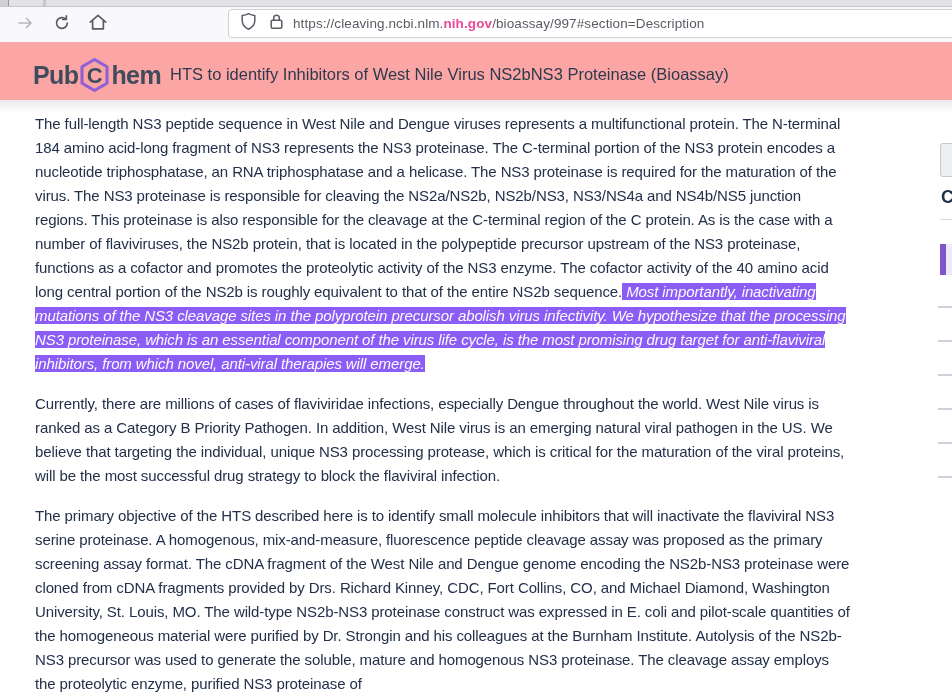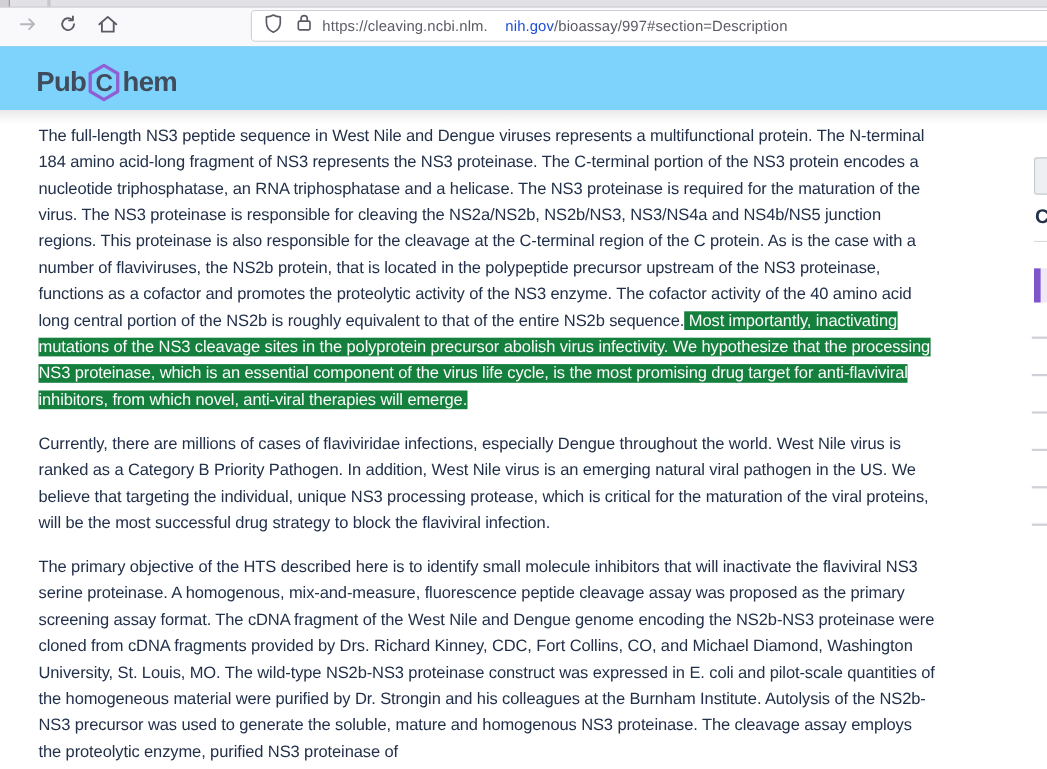--- a/index.html
+++ b/index.html
@@ -17,31 +17,31 @@
   .btn-forward{left:11px;}
   .btn-reload{left:48px;}
   .btn-home{left:84px;}
   .urlbar{
     position:absolute;left:228px;right:-24px;top:2px;height:29px;box-sizing:border-box;
     background:#ffffff;border:1px solid #d0d0d7;border-radius:4px;
     display:flex;align-items:center;padding-left:11px;
   }
   .urlbar .sep{width:12px;}
   .url-text{font-size:13.5px;color:#5b5b66;white-space:nowrap;margin-left:9px;letter-spacing:0.1px;}
-  .url-text .domain{color:#1d4ed8;font-weight:400;margin-left:16px;}
+  .url-text .domain{color:#ec4899;font-weight:700;}
   
-  .header{position:absolute;top:42px;left:0;right:0;height:58px;background:#7dd3fc;}
+  .header{position:absolute;top:42px;left:0;right:0;height:58px;background:#fca5a5;}
   .logo{position:absolute;left:33px;top:15px;display:flex;align-items:center;font-weight:700;font-size:25px;color:#404c5c;letter-spacing:-0.6px;}
   .logo .hex{margin:0 1px;display:block;}
   .page-title{position:absolute;left:170px;top:23px;font-size:16.5px;color:#2c3a4d;white-space:nowrap;}
   .header-shadow{position:absolute;top:100px;left:0;right:0;height:13px;background:linear-gradient(#e9e9ec,#ffffff);}
   
   .content{position:absolute;top:112px;left:35px;width:818px;font-size:15px;line-height:24px;color:#22304a;letter-spacing:-0.1px;}
   .content p{margin:0 0 16px 0;}
-  .highlight{background:#15803d;color:#fcfcfc;}
+  .highlight{background:#8b5cf6;color:#fcfcfc;font-style:italic;}
   
   .side-btn{position:absolute;left:940px;top:143px;width:34px;height:32px;background:#edeff3;border:1px solid #c5c8d0;border-radius:3px;}
   .side-heading{position:absolute;left:941px;top:187px;font-size:18px;font-weight:700;color:#22304a;white-space:nowrap;}
   .side-divider{position:absolute;left:940px;top:219px;width:14px;height:1px;background:#d8d8dd;}
   .side-selected{position:absolute;left:940px;top:244px;width:14px;height:31px;box-sizing:border-box;background:#eee9f8;border-left:6px solid #7e55cb;}
   .side-dash{position:absolute;left:938px;width:14px;height:2px;background:#cfd0d8;}
   .dash1{top:306px}.dash2{top:340px}.dash3{top:374px}.dash4{top:408px}.dash5{top:442px}.dash6{top:476px}
 </style>
 </head>
 <body>
@@ -94,20 +94,21 @@
 
 <div class="header">
   <div class="logo">
     <span>Pub</span>
     <svg class="hex" width="31" height="36" viewBox="0 0 31 36">
       <polygon points="15.5,2.5 28,9.8 28,26.2 15.5,33.5 3,26.2 3,9.8" fill="none" stroke="#8f5fd6" stroke-width="3" stroke-linejoin="round"></polygon>
       <text x="15.5" y="25.5" text-anchor="middle" font-size="22" font-weight="bold" fill="#404c5c" font-family="Liberation Sans, sans-serif">C</text>
     </svg>
     <span>hem</span>
   </div>
+  <div class="page-title">HTS to identify Inhibitors of West Nile Virus NS2bNS3 Proteinase (Bioassay)</div>
 </div>
 <div class="header-shadow"></div>
 
 <div class="content">
   <p><span>The full-length NS3 peptide sequence in West Nile and Dengue viruses represents a multifunctional protein. The N-terminal 184 amino acid-long fragment of NS3 represents the NS3 proteinase. The C-terminal portion of the NS3 protein encodes a nucleotide triphosphatase, an RNA triphosphatase and a helicase. The NS3 proteinase is required for the maturation of the virus. The NS3 proteinase is responsible for cleaving the NS2a/NS2b, NS2b/NS3, NS3/NS4a and NS4b/NS5 junction regions. This proteinase is also responsible for the cleavage at the C-terminal region of the C protein. As is the case with a number of flaviviruses, the NS2b protein, that is located in the polypeptide precursor upstream of the NS3 proteinase, functions as a cofactor and promotes the proteolytic activity of the NS3 enzyme. The cofactor activity of the 40 amino acid long central portion of the NS2b is roughly equivalent to that of the entire NS2b sequence.</span><span class="highlight"> Most importantly, inactivating mutations of the NS3 cleavage sites in the polyprotein precursor abolish virus infectivity. We hypothesize that the processing NS3 proteinase, which is an essential component of the virus life cycle, is the most promising drug target for anti-flaviviral inhibitors, from which novel, anti-viral therapies will emerge.</span></p>
   <p>Currently, there are millions of cases of flaviviridae infections, especially Dengue throughout the world. West Nile virus is ranked as a Category B Priority Pathogen. In addition, West Nile virus is an emerging natural viral pathogen in the US. We believe that targeting the individual, unique NS3 processing protease, which is critical for the maturation of the viral proteins, will be the most successful drug strategy to block the flaviviral infection.</p>
   <p>The primary objective of the HTS described here is to identify small molecule inhibitors that will inactivate the flaviviral NS3 serine proteinase. A homogenous, mix-and-measure, fluorescence peptide cleavage assay was proposed as the primary screening assay format. The cDNA fragment of the West Nile and Dengue genome encoding the NS2b-NS3 proteinase were cloned from cDNA fragments provided by Drs. Richard Kinney, CDC, Fort Collins, CO, and Michael Diamond, Washington University, St. Louis, MO. The wild-type NS2b-NS3 proteinase construct was expressed in E. coli and pilot-scale quantities of the homogeneous material were purified by Dr. Strongin and his colleagues at the Burnham Institute. Autolysis of the NS2b-NS3 precursor was used to generate the soluble, mature and homogenous NS3 proteinase. The cleavage assay employs the proteolytic enzyme, purified NS3 proteinase of</p>
 </div>
 
 <div class="side-btn"></div>

